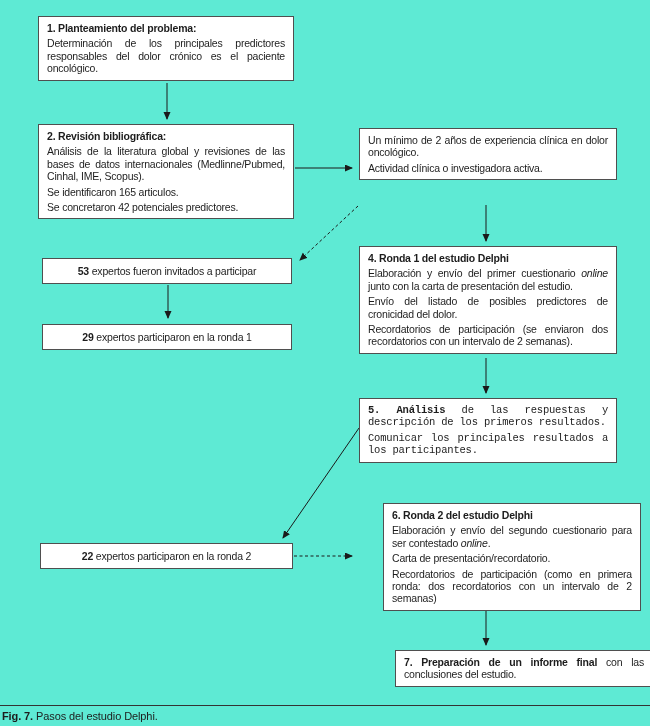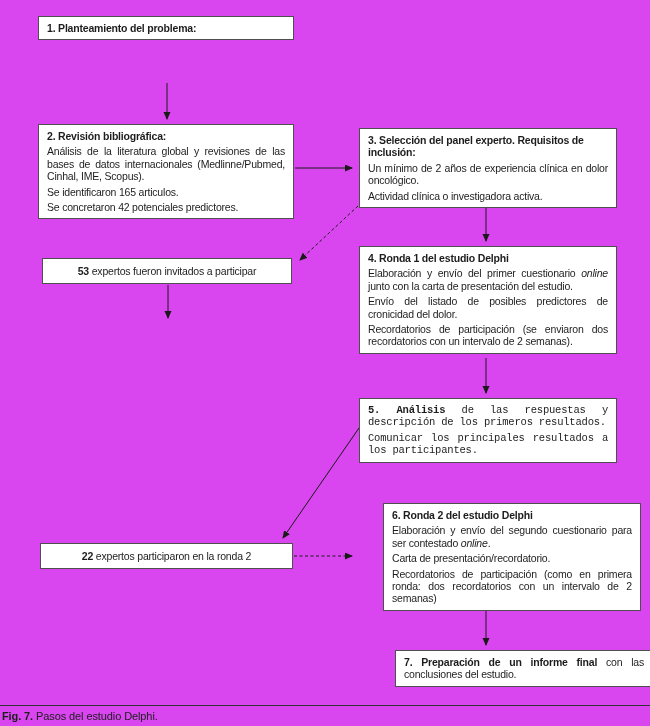--- a/index.html
+++ b/index.html
@@ -1,19 +1,19 @@
 <!DOCTYPE html>
 <html style="--border: #4f4f4f; --text: #1d1d1d; --arrow: #1a1a1a;"><head>
 <meta charset="utf-8">
 <style>
   html,body{margin:0;padding:0;background:#ffffff;}
   .figure{
     position:relative;
     width:650px;height:726px;
-    background:#d946ef;
+    background:#5eead4;
     font-family:"Liberation Sans","DejaVu Sans",sans-serif;
     color:var(--text,#1d1d1d);
     font-size:10.5px;
     line-height:12.4px;
     letter-spacing:-0.2px;
     overflow:hidden;
   }
   .arrows{position:absolute;left:0;top:0;width:650px;height:726px;}
   .box{
     position:absolute;
@@ -69,39 +69,42 @@
     <line x1="168" y1="285" x2="168" y2="318" stroke="#1a1a1a" stroke-width="1" marker-end="url(#ah)"></line>
     <line x1="486" y1="205" x2="486" y2="241" stroke="#1a1a1a" stroke-width="1" marker-end="url(#ah)"></line>
     <line x1="486" y1="358" x2="486" y2="393" stroke="#1a1a1a" stroke-width="1" marker-end="url(#ah)"></line>
     <line x1="359" y1="428" x2="283" y2="538" stroke="#1a1a1a" stroke-width="1" marker-end="url(#ah)"></line>
     <line x1="294" y1="556" x2="352" y2="556" stroke="#1a1a1a" stroke-width="1" stroke-dasharray="3,2.5" marker-end="url(#ah)"></line>
     <line x1="486" y1="609" x2="486" y2="645" stroke="#1a1a1a" stroke-width="1" marker-end="url(#ah)"></line>
   </svg>
 
   <div class="box b1">
     <p class="title">1. Planteamiento del problema:</p>
+    <p>Determinación de los principales predictores responsables del dolor crónico es el paciente oncológico.</p>
   </div>
 
   <div class="box b2">
     <p class="title">2. Revisión bibliográfica:</p>
     <p>Análisis de la literatura global y revisiones de las bases de datos internacionales (Medlinne/Pubmed, Cinhal, IME, Scopus).</p>
     <p>Se identificaron 165 articulos.</p>
     <p>Se concretaron 42 potenciales predictores.</p>
   </div>
 
   <div class="box b3">
-    <p class="title">3. Selección del panel experto. Requisitos de inclusión:</p>
     <p>Un mínimo de 2 años de experiencia clínica en dolor oncológico.</p>
     <p>Actividad clínica o investigadora activa.</p>
   </div>
 
   <div class="box small b53">
     <span><span class="num">53</span><span> expertos fueron invitados a participar</span></span>
   </div>
 
+  <div class="box small b29">
+    <span><span class="num">29</span><span> expertos participaron en la ronda 1</span></span>
+  </div>
 
   <div class="box b4">
     <p class="title">4. Ronda 1 del estudio Delphi</p>
     <p><span>Elaboración y envío del primer cuestionario </span><span class="it">online</span><span> junto con la carta de presentación del estudio.</span></p>
     <p>Envío del listado de posibles predictores de cronicidad del dolor.</p>
     <p>Recordatorios de participación (se enviaron dos recordatorios con un intervalo de 2 semanas).</p>
   </div>
 
   <div class="box b5">
     <p><span class="b">5. Análisis</span><span> de las respuestas y descripción de los primeros resultados.</span></p>

